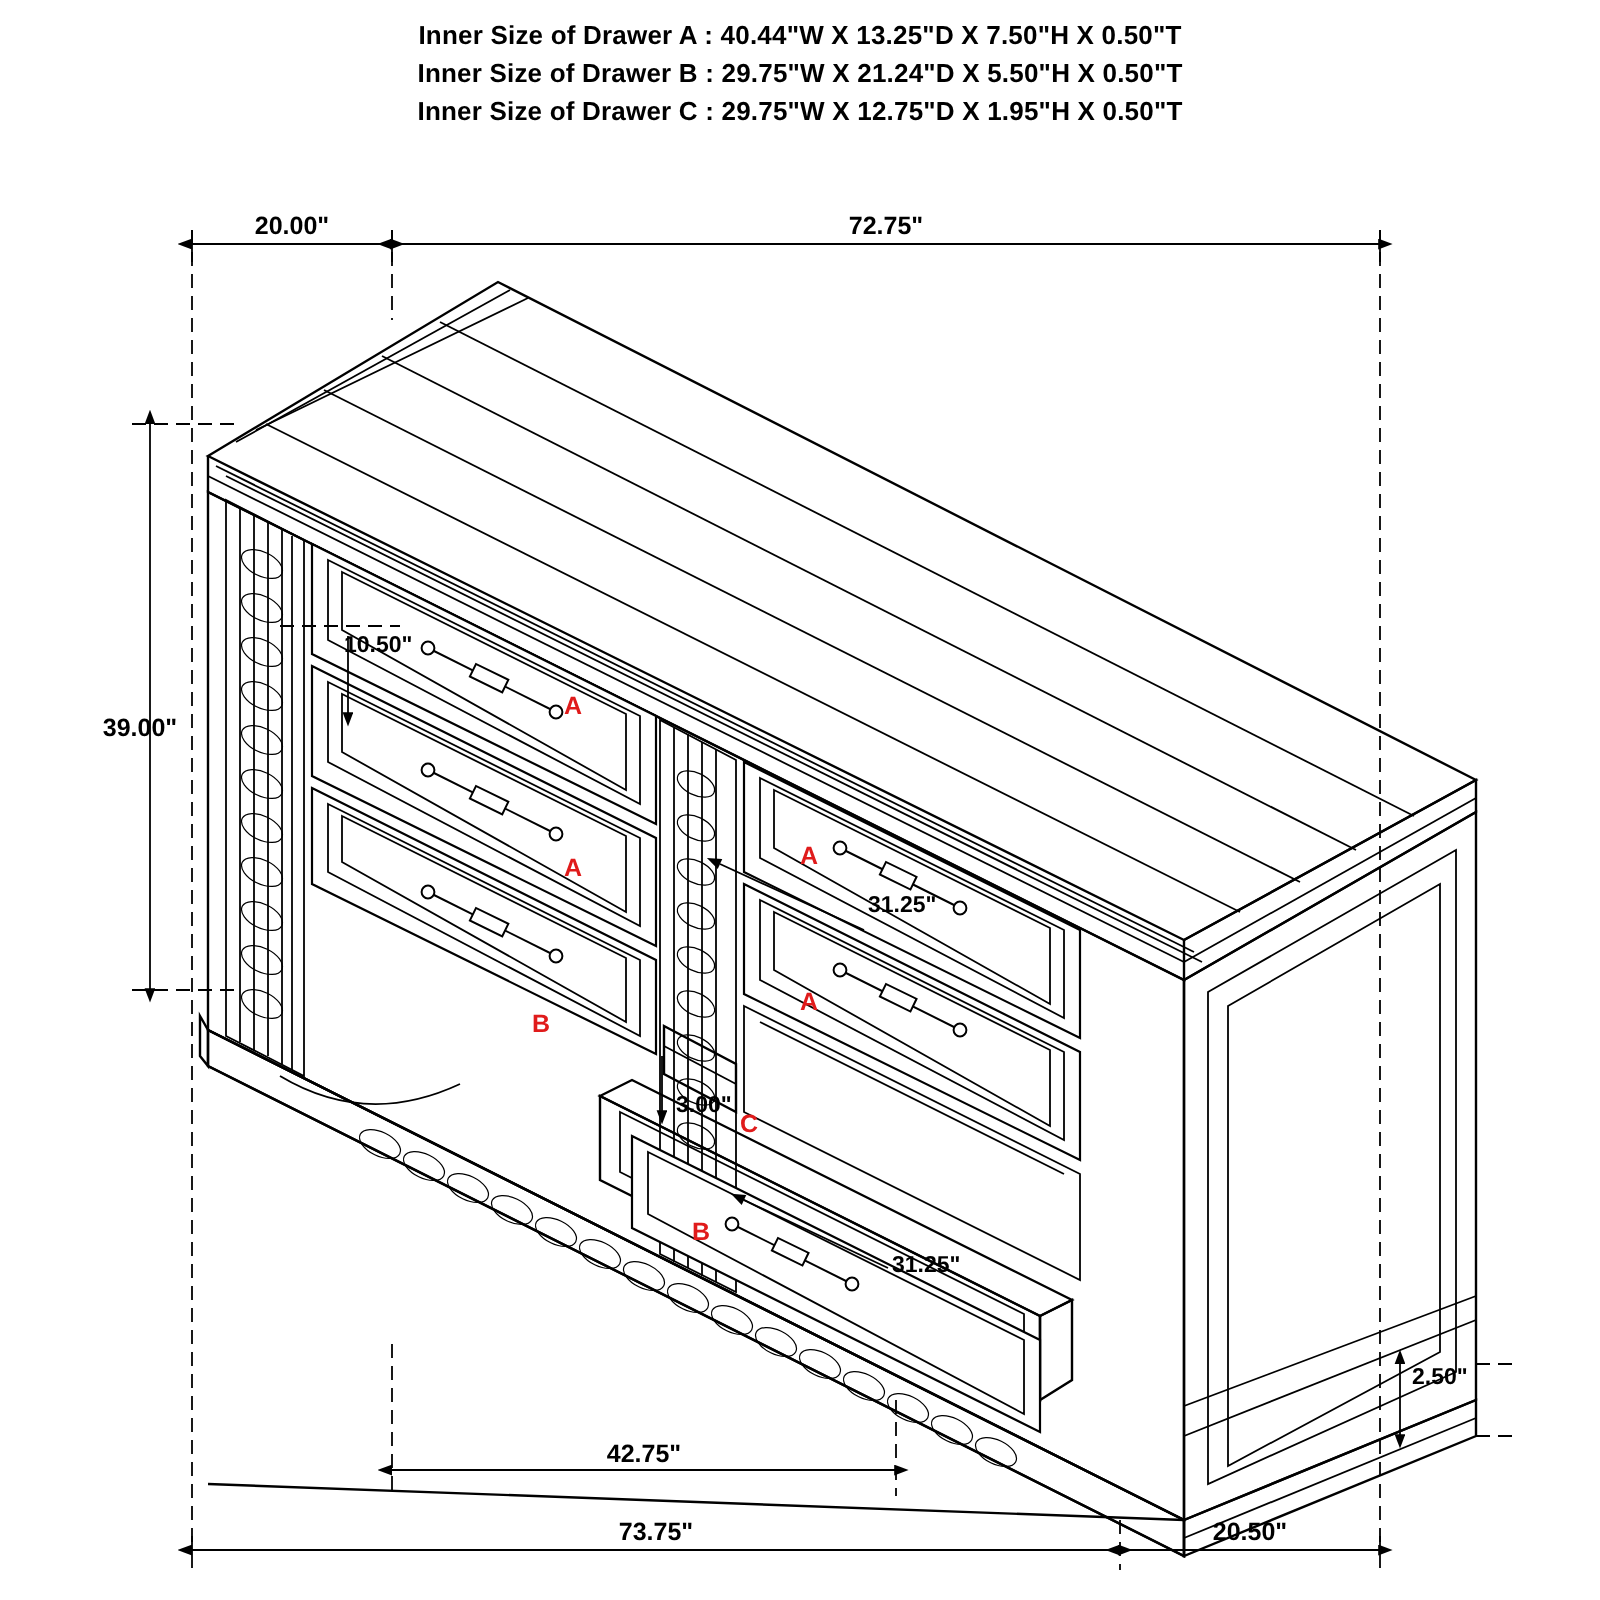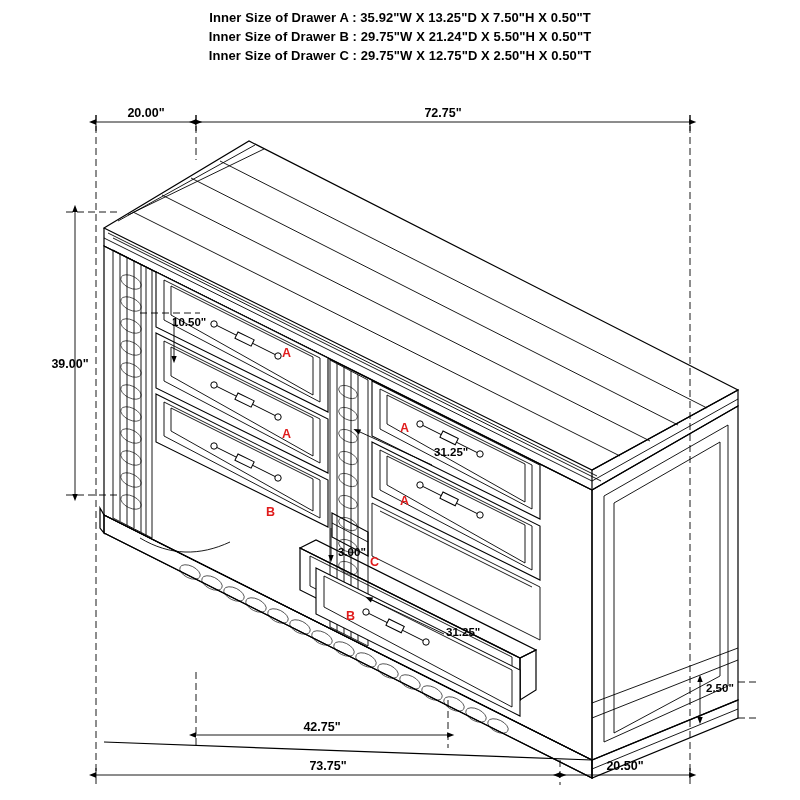--- a/index.html
+++ b/index.html
@@ -63,23 +63,23 @@
   .orn { stroke: #000; stroke-width: 0.6; fill: none; }
   .panel { fill: #ffffff; stroke: #000; stroke-width: 1.1; }
   .hw { stroke: #000; stroke-width: 1.0; fill: #ffffff; }
 </style>
 </head>
 <body>
 
 <div id="page">
 
   <div class="spec-block">
-    <div class="spec-line">Inner Size of Drawer A : 35.92"W X 13.25"D X 7.50"H X 0.50"T</div>
+    <div class="spec-line">Inner Size of Drawer A : 40.44"W X 13.25"D X 7.50"H X 0.50"T</div>
     <div class="spec-line">Inner Size of Drawer B : 29.75"W X 21.24"D X 5.50"H X 0.50"T</div>
-    <div class="spec-line">Inner Size of Drawer C : 29.75"W X 12.75"D X 2.50"H X 0.50"T</div>
+    <div class="spec-line">Inner Size of Drawer C : 29.75"W X 12.75"D X 1.95"H X 0.50"T</div>
   </div>
 
   <svg id="drawing" width="800" height="800" viewBox="0 0 800 800">
 
     <defs>
       <marker id="arrL" markerWidth="9" markerHeight="9" refX="8" refY="3" orient="auto" markerUnits="strokeWidth">
         <path d="M8,0 L0,3 L8,6 z" fill="#000"></path>
       </marker>
       <marker id="arrR" markerWidth="9" markerHeight="9" refX="1" refY="3" orient="auto" markerUnits="strokeWidth">
         <path d="M0,0 L8,3 L0,6 z" fill="#000"></path>

